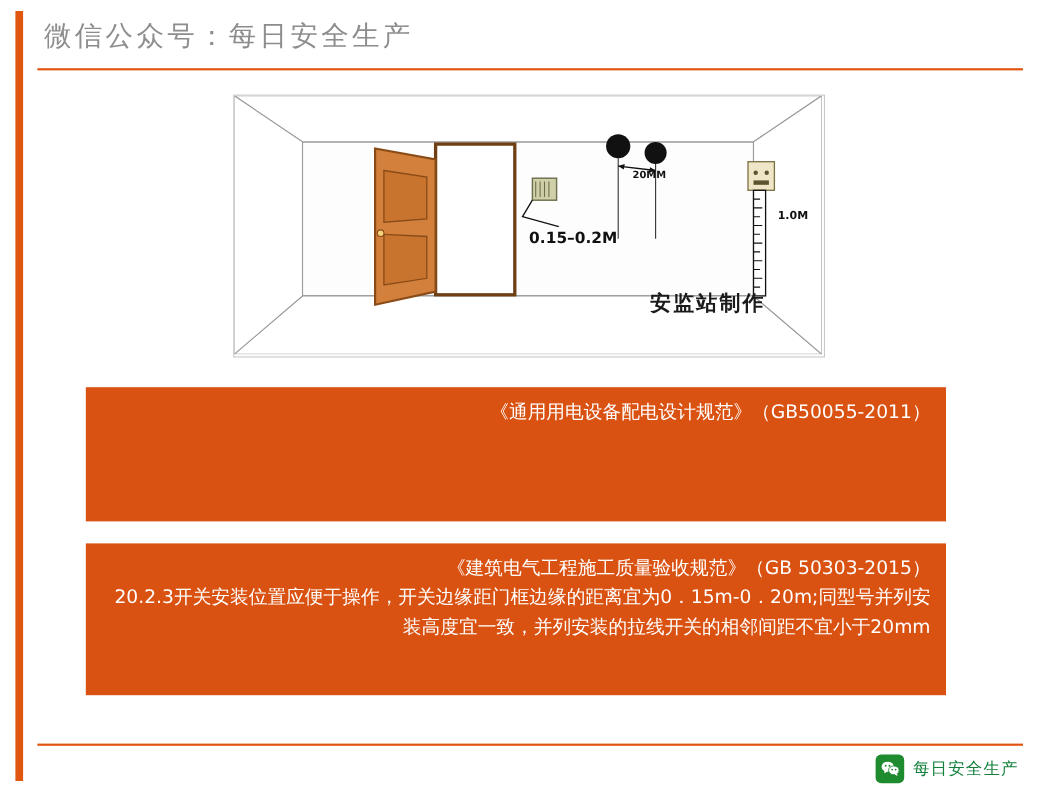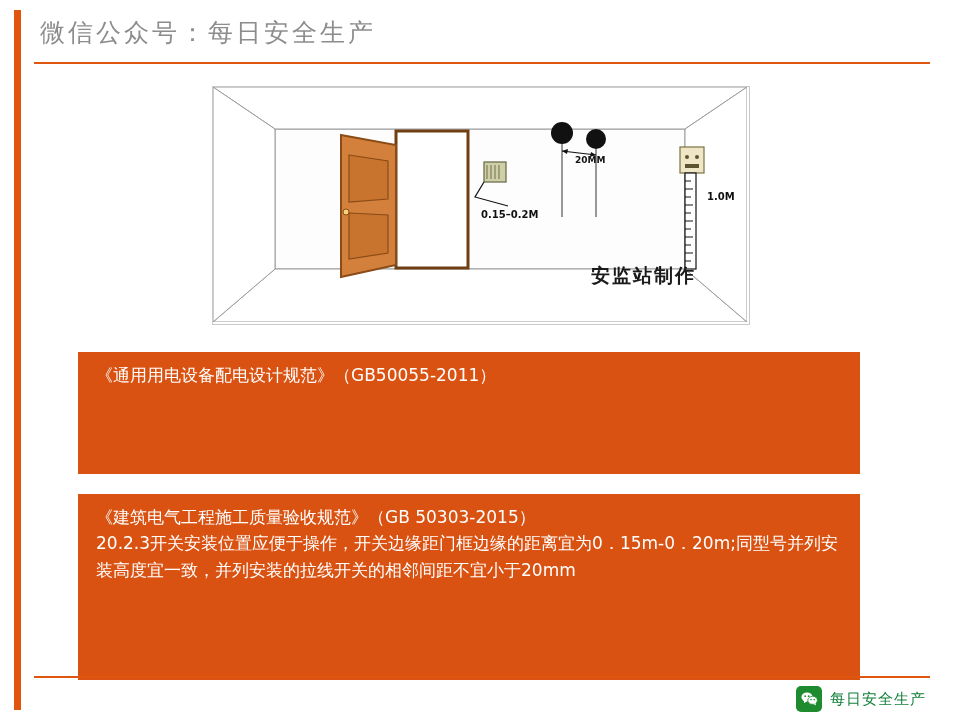--- a/index.html
+++ b/index.html
@@ -64,21 +64,21 @@
     overflow: hidden;
   }
   .room-svg { display: block; }
   .illus-label {
     position: absolute;
     font-family: "DejaVu Sans", sans-serif;
     font-weight: bold;
     color: #111111;
     white-space: nowrap;
   }
-  .lbl-door-dim { left: 268px; top: 122px; font-size: 10px; }
+  .lbl-door-dim { left: 268px; top: 122px; font-size: 14px; }
   .lbl-20mm { left: 362px; top: 68px; font-size: 9px; }
   .lbl-15m  { left: 494px; top: 104px; font-size: 10px; }
   .lbl-watermark {
     left: 378px; top: 176px; font-size: 19px; color: #1a1a1a;
     font-family: "DejaVu Serif", serif; letter-spacing: 2px;
   }
   
   .callout {
     position: absolute;
     background: #da5212;
@@ -92,23 +92,23 @@
   .callout-1 {
     left: 78px;
     top: 352px;
     width: 782px;
     height: 122px;
   }
   .callout-2 {
     left: 78px;
     top: 494px;
     width: 782px;
-    height: 186px;
-  }
-  .callout p { margin: 0; }
+    height: 138px;
+  }
+  .callout p { margin: 0; text-align: right; }
   
   .footer-rule {
     position: absolute;
     left: 34px;
     top: 676px;
     width: 896px;
     height: 2px;
     background: #e0550f;
   }
   .footer {

